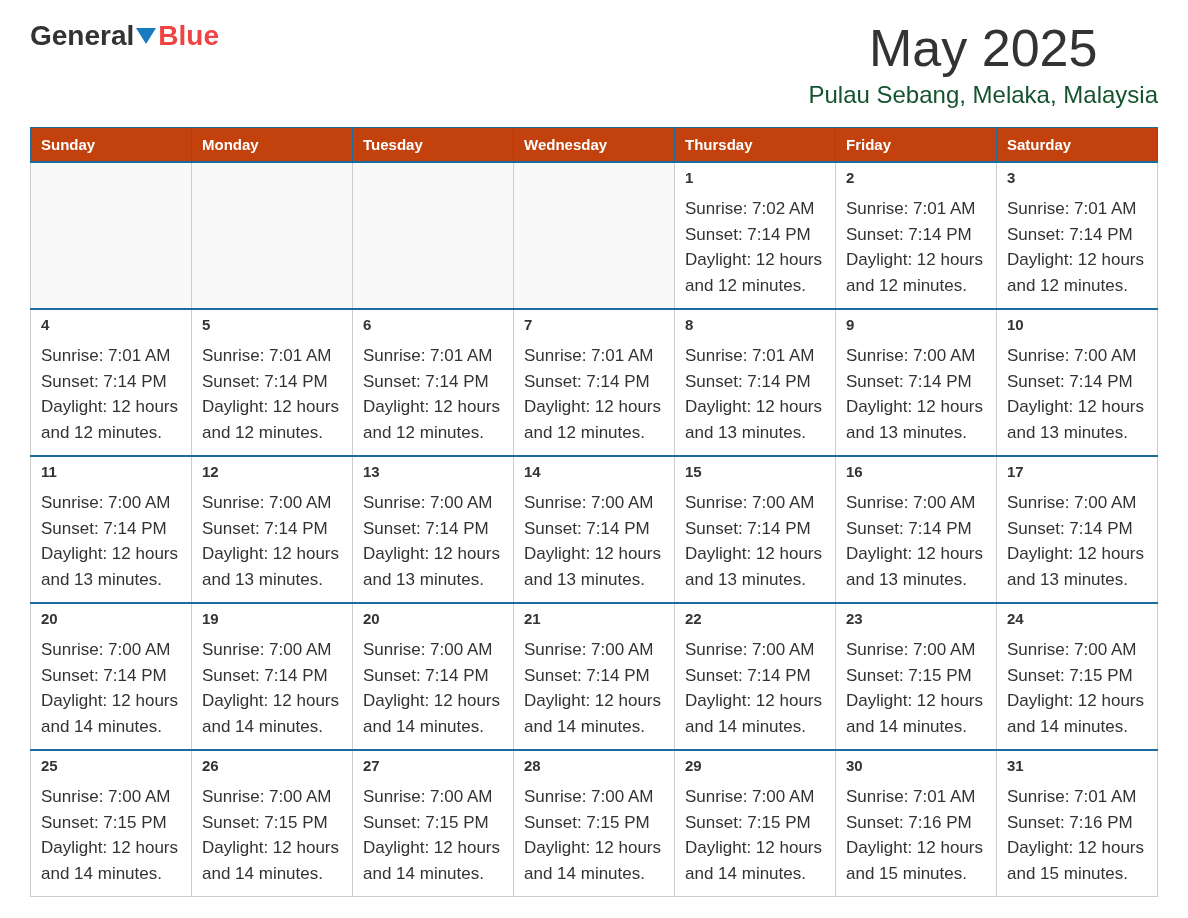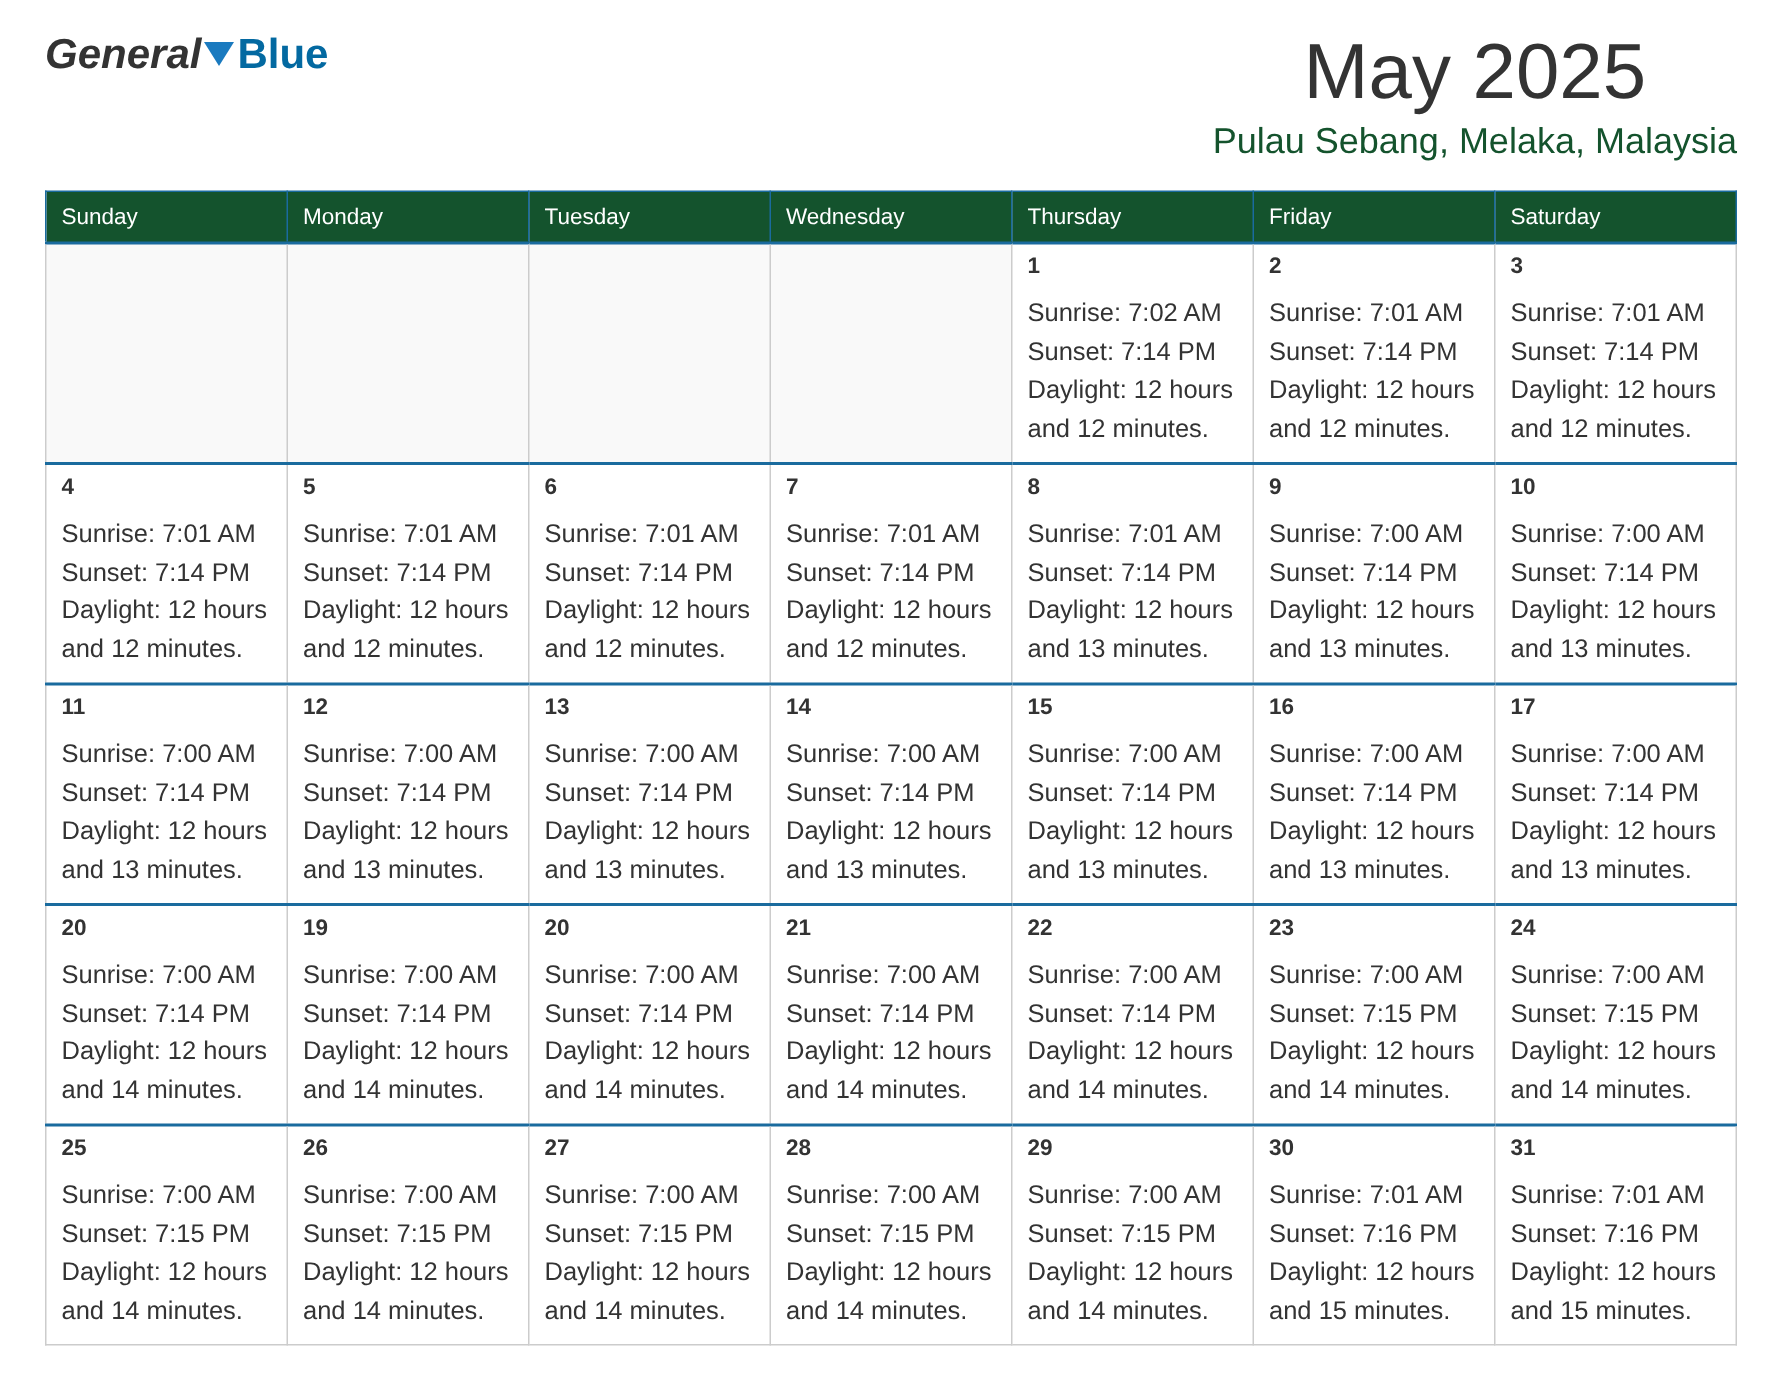--- a/index.html
+++ b/index.html
@@ -22,32 +22,32 @@
       flex-direction: column;
       align-items: flex-start;
     }
     .logo-text {
       display: flex;
       align-items: center;
       font-size: 28px;
       font-weight: bold;
       color: #333;
     }
-    .logo-general { color: #333; font-style: italic; }
+    .logo-general { color: #333; }
     .logo-triangle {
       width: 0;
       height: 0;
       border-left: 10px solid transparent;
       border-right: 10px solid transparent;
       border-top: 16px solid #1a7abf;
       margin: 0 2px;
       display: inline-block;
     }
     .logo-blue {
-      color: #0369a1;
+      color: #ef4444;
       font-size: 28px;
       font-weight: bold;
     }
     .title-block {
       text-align: center;
     }
     .month-year {
       font-size: 52px;
       font-weight: normal;
       color: #333;
@@ -57,24 +57,24 @@
       font-size: 24px;
       color: #14532d;
       margin-top: 4px;
     }
     .calendar {
       width: 100%;
       border-collapse: collapse;
       border: 1px solid #aaa;
     }
     .calendar th {
-      background-color: #14532d;
+      background-color: #c2410c;
       color: #fff;
       font-size: 15px;
-      font-weight: normal;
+      font-weight: bold;
       padding: 8px 10px;
       text-align: left;
       border: 1px solid #1a6b9e;
     }
     .calendar td {
       width: calc(100% / 7);
       vertical-align: top;
       padding: 6px 10px 10px;
       border: 1px solid #ccc;
       min-height: 110px;

